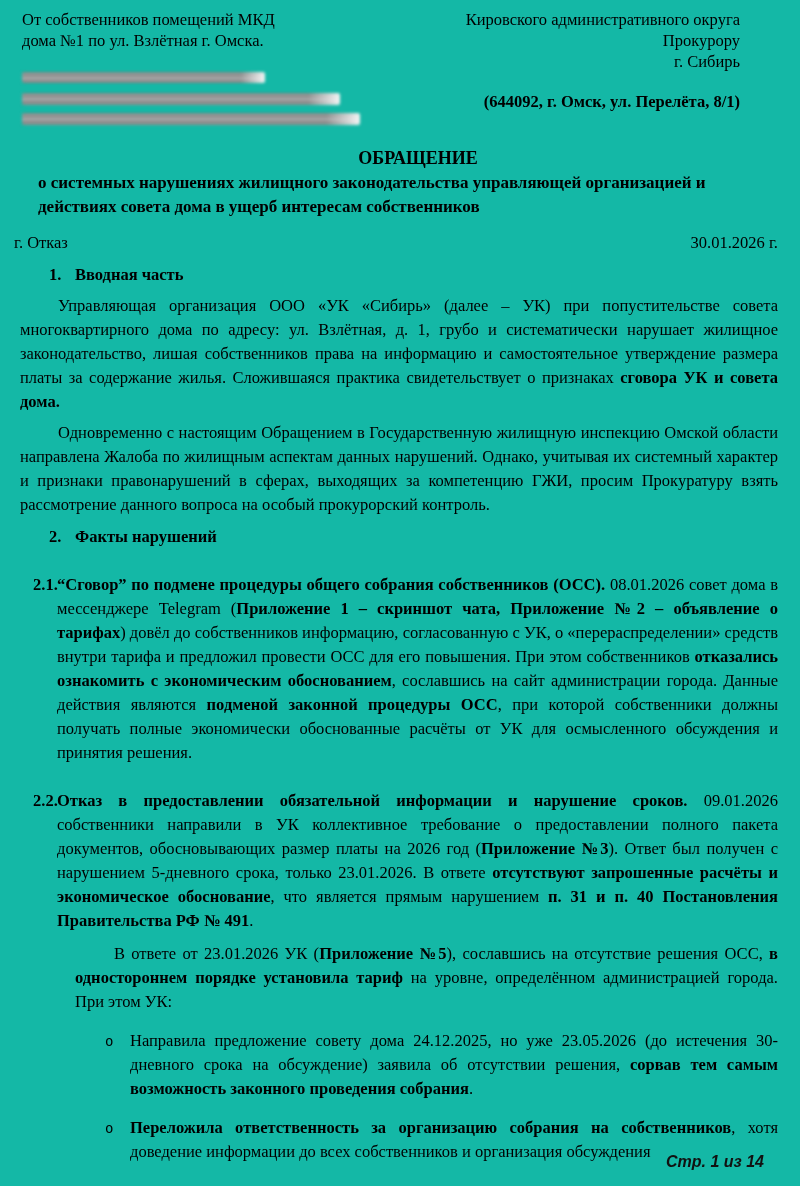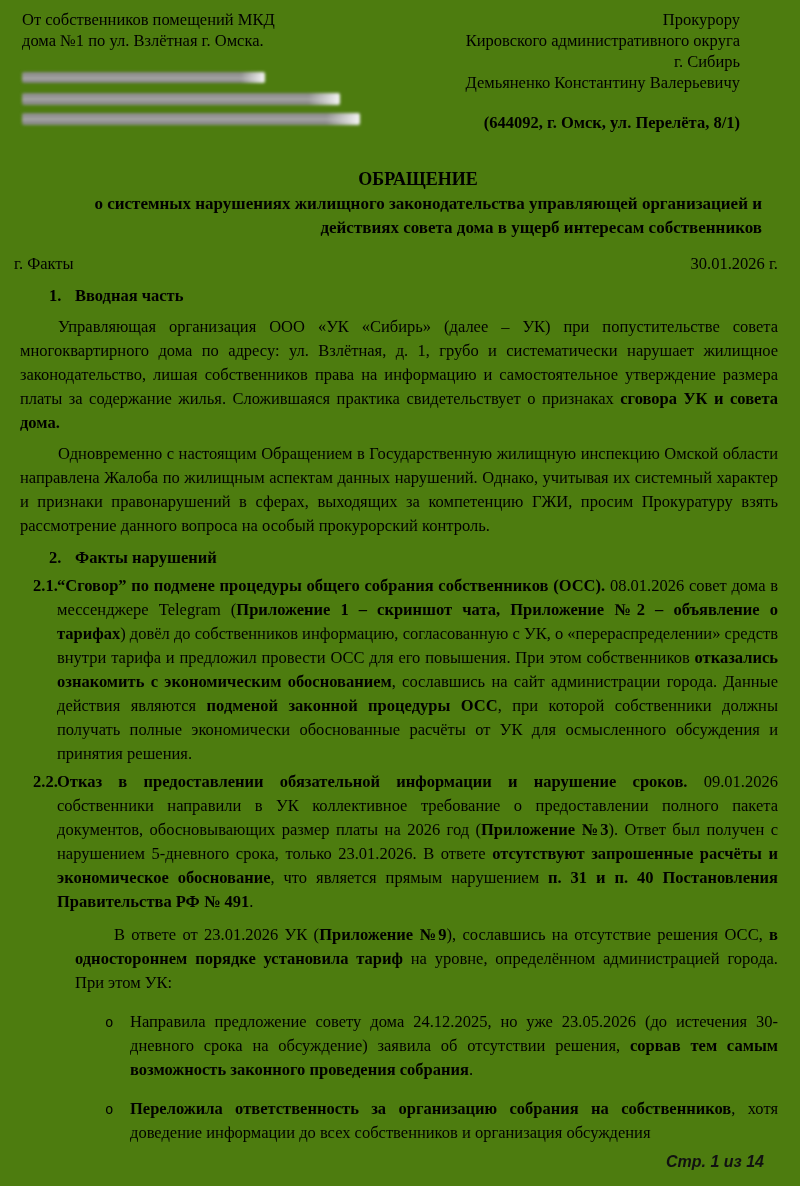--- a/index.html
+++ b/index.html
@@ -1,21 +1,21 @@
 <!DOCTYPE html>
 <html lang="ru"><head>
 <meta charset="utf-8">
 <style>
   * { margin:0; padding:0; box-sizing:border-box; }
   html,body { background:#e8e8e8; }
   .page {
     position:relative;
     width:800px; height:1186px;
     margin:0 auto;
-    background:#4d7c0f;
+    background:#14b8a6;
     color:#000;
     font-family:"Liberation Serif", serif;
     font-size:16.5px;
     line-height:24px;
     overflow:hidden;
   }
   
   .hdr { display:flex; justify-content:space-between; padding:9px 60px 0 22px; line-height:21px; }
   .hdr-from { width:310px; text-align:left; }
   .hdr-to { width:330px; text-align:right; }
@@ -27,29 +27,29 @@
       linear-gradient(90deg, rgba(255,255,255,0) 90%, rgba(255,255,255,.9) 100%),
       repeating-linear-gradient(180deg, #6b6b6b 0px, #a9a9a9 2px, #7d7d7d 4px, #bdbdbd 6px, #858585 8px, #a0a0a0 10px);
     filter: blur(1.6px);
     border-radius:2px;
   }
   .redacted.r1 { top:72px;  width:243px; }
   .redacted.r2 { top:93px;  width:318px; height:12px; }
   .redacted.r3 { top:113px; width:338px; height:12px; }
   
   .doc-title { margin-top:34px; text-align:center; font-weight:bold; font-size:18px; line-height:24px;padding-left:36px; }
-  .doc-subtitle { margin:1px auto 0; max-width:724px; text-align:right; font-weight:bold; font-size:17px; line-height:24px; }
+  .doc-subtitle { margin:1px auto 0; max-width:724px; text-align:left; font-weight:bold; font-size:17px; line-height:24px; }
   
   .meta-row { display:flex; justify-content:space-between; padding:0 22px 0 14px; margin-top:12px; }
   
   .body { margin-top:4px; }
   .h-num-block { position:relative; padding-left:75px; font-weight:bold; margin-top:8px; }
   .h-num-block .num { position:absolute; left:49px; }
   p.para { margin:7px 22px 0 20px; text-align:justify; text-indent:38px; }
-  .item { position:relative; padding-left:57px; margin:4px 22px 0 0; text-align:justify; }
+  .item { position:relative; padding-left:57px; margin:24px 22px 0 0; text-align:justify; }
   .item .inum { position:absolute; left:33px; font-weight:bold; }
   .subpara { margin:9px 22px 0 75px; text-align:justify; text-indent:39px; }
   .bullet { position:relative; padding-left:130px; margin:15px 22px 0 0; text-align:justify; }
   .bullet .bmark { position:absolute; left:105px; font-family:"DejaVu Sans Mono", monospace; font-size:14px; }
   b { font-weight:bold; }
   
   .footer {
     position:absolute; right:36px; bottom:12px;
     font-family:"Liberation Sans", sans-serif;
     font-style:italic; font-weight:600; font-size:16px; color:#111;
@@ -59,37 +59,36 @@
 <body>
 
 <div class="page">
 
   <div class="hdr">
     <div class="hdr-from">
       <div>От собственников помещений МКД</div>
       <div>дома №1 по ул. Взлётная г. Омска.</div>
     </div>
     <div class="hdr-to">
+      <div>Кировского административного округа</div>
       <div>Прокурору</div>
-      <div>Кировского административного округа</div>
       <div>г. Сибирь</div>
-      <div>Демьяненко Константину Валерьевичу</div>
       <div class="addr">(644092, г. Омск, ул. Перелёта, 8/1)</div>
     </div>
   </div>
 
   <div class="redacted r1"></div>
   <div class="redacted r2"></div>
   <div class="redacted r3"></div>
 
   <div class="doc-title">ОБРАЩЕНИЕ</div>
   <div class="doc-subtitle">о системных нарушениях жилищного законодательства управляющей организацией и действиях совета дома в ущерб интересам собственников</div>
 
   <div class="meta-row">
-    <span>г. Факты</span>
+    <span>г. Отказ</span>
     <span>30.01.2026 г.</span>
   </div>
 
   <div class="body">
 
     <div class="h-num-block">
       <span class="num">1.</span>
       <span>Вводная часть</span>
     </div>
 
@@ -105,21 +104,21 @@
       <span class="inum">2.1.</span>
       <span><b>“Сговор” по подмене процедуры общего собрания собственников (ОСС).</b><span> 08.01.2026 совет дома в мессенджере Telegram (</span><b>Приложение 1 – скриншот чата, Приложение №2 – объявление о тарифах</b><span>) довёл до собственников информацию, согласованную с УК, о «перераспределении» средств внутри тарифа и предложил провести ОСС для его повышения. При этом собственников </span><b>отказались ознакомить с экономическим обоснованием</b><span>, сославшись на сайт администрации города. Данные действия являются </span><b>подменой законной процедуры ОСС</b><span>, при которой собственники должны получать полные экономически обоснованные расчёты от УК для осмысленного обсуждения и принятия решения.</span></span>
     </div>
 
     <div class="item">
       <span class="inum">2.2.</span>
       <span><b>Отказ в предоставлении обязательной информации и нарушение сроков.</b><span> 09.01.2026 собственники направили в УК коллективное требование о предоставлении полного пакета документов, обосновывающих размер платы на 2026 год (</span><b>Приложение №3</b><span>). Ответ был получен с нарушением 5-дневного срока, только 23.01.2026. В ответе </span><b>отсутствуют запрошенные расчёты и экономическое обоснование</b><span>, что является прямым нарушением </span><b>п. 31 и п. 40 Постановления Правительства РФ № 491</b><span>.</span></span>
     </div>
 
 
-    <p class="subpara"><span>В ответе от 23.01.2026 УК (</span><b>Приложение №9</b><span>), сославшись на отсутствие решения ОСС, </span><b>в одностороннем порядке установила тариф</b><span> на уровне, определённом администрацией города. При этом УК:</span></p>
+    <p class="subpara"><span>В ответе от 23.01.2026 УК (</span><b>Приложение №5</b><span>), сославшись на отсутствие решения ОСС, </span><b>в одностороннем порядке установила тариф</b><span> на уровне, определённом администрацией города. При этом УК:</span></p>
 
     <div class="bullet">
       <span class="bmark">o</span>
       <span><span>Направила предложение совету дома 24.12.2025, но уже 23.05.2026 (до истечения 30-дневного срока на обсуждение) заявила об отсутствии решения, </span><b>сорвав тем самым возможность законного проведения собрания</b><span>.</span></span>
     </div>
 
     <div class="bullet">
       <span class="bmark">o</span>
       <span><b>Переложила ответственность за организацию собрания на собственников</b><span>, хотя доведение информации до всех собственников и организация обсуждения </span></span>
     </div>

